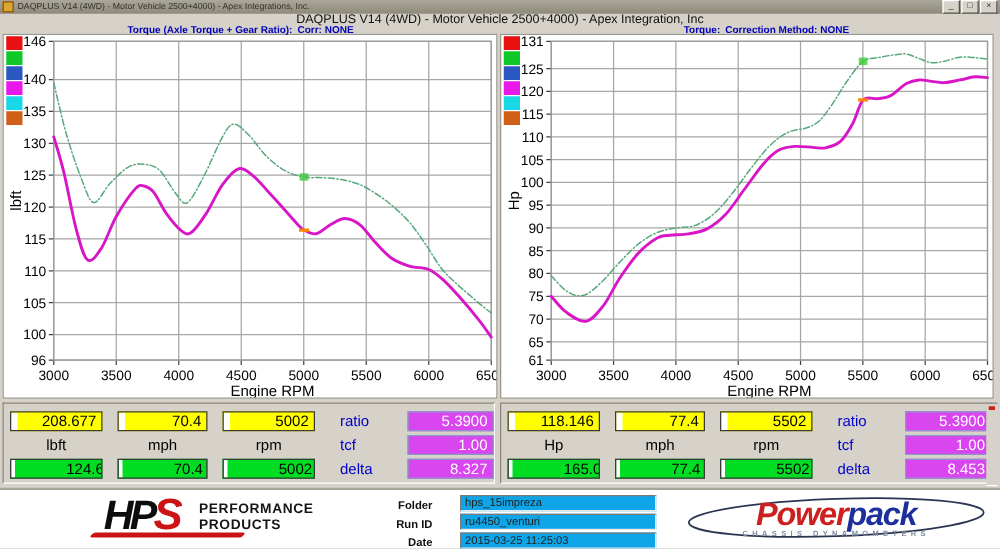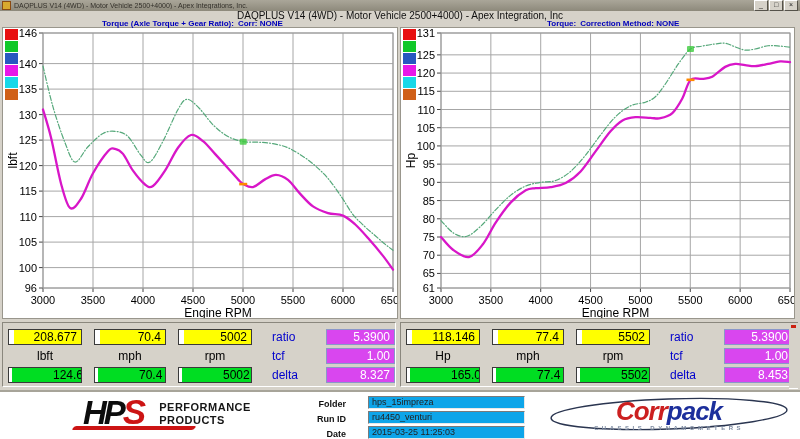--- a/index.html
+++ b/index.html
@@ -327,18 +327,18 @@
       <div class="frow">
         <span class="flabel">Date</span>
         <span class="field">2015-03-25 11:25:03</span>
       </div>
     </div>
 
     <div class="dyna">
       <svg width="248" height="41">
         <ellipse cx="124" cy="18" rx="118" ry="15" fill="none" stroke="#2a3550" stroke-width="1.4" transform="rotate(-2 124 18)"></ellipse>
       </svg>
-      <div class="dynatxt"><span class="dred">Corr</span><span class="dblue">pack</span></div>
+      <div class="dynatxt"><span class="dred">Power</span><span class="dblue">pack</span></div>
       <div class="dynasub">CHASSIS DYNAMOMETERS</div>
     </div>
 
   </div>
 </div>
 
 </body></html>

